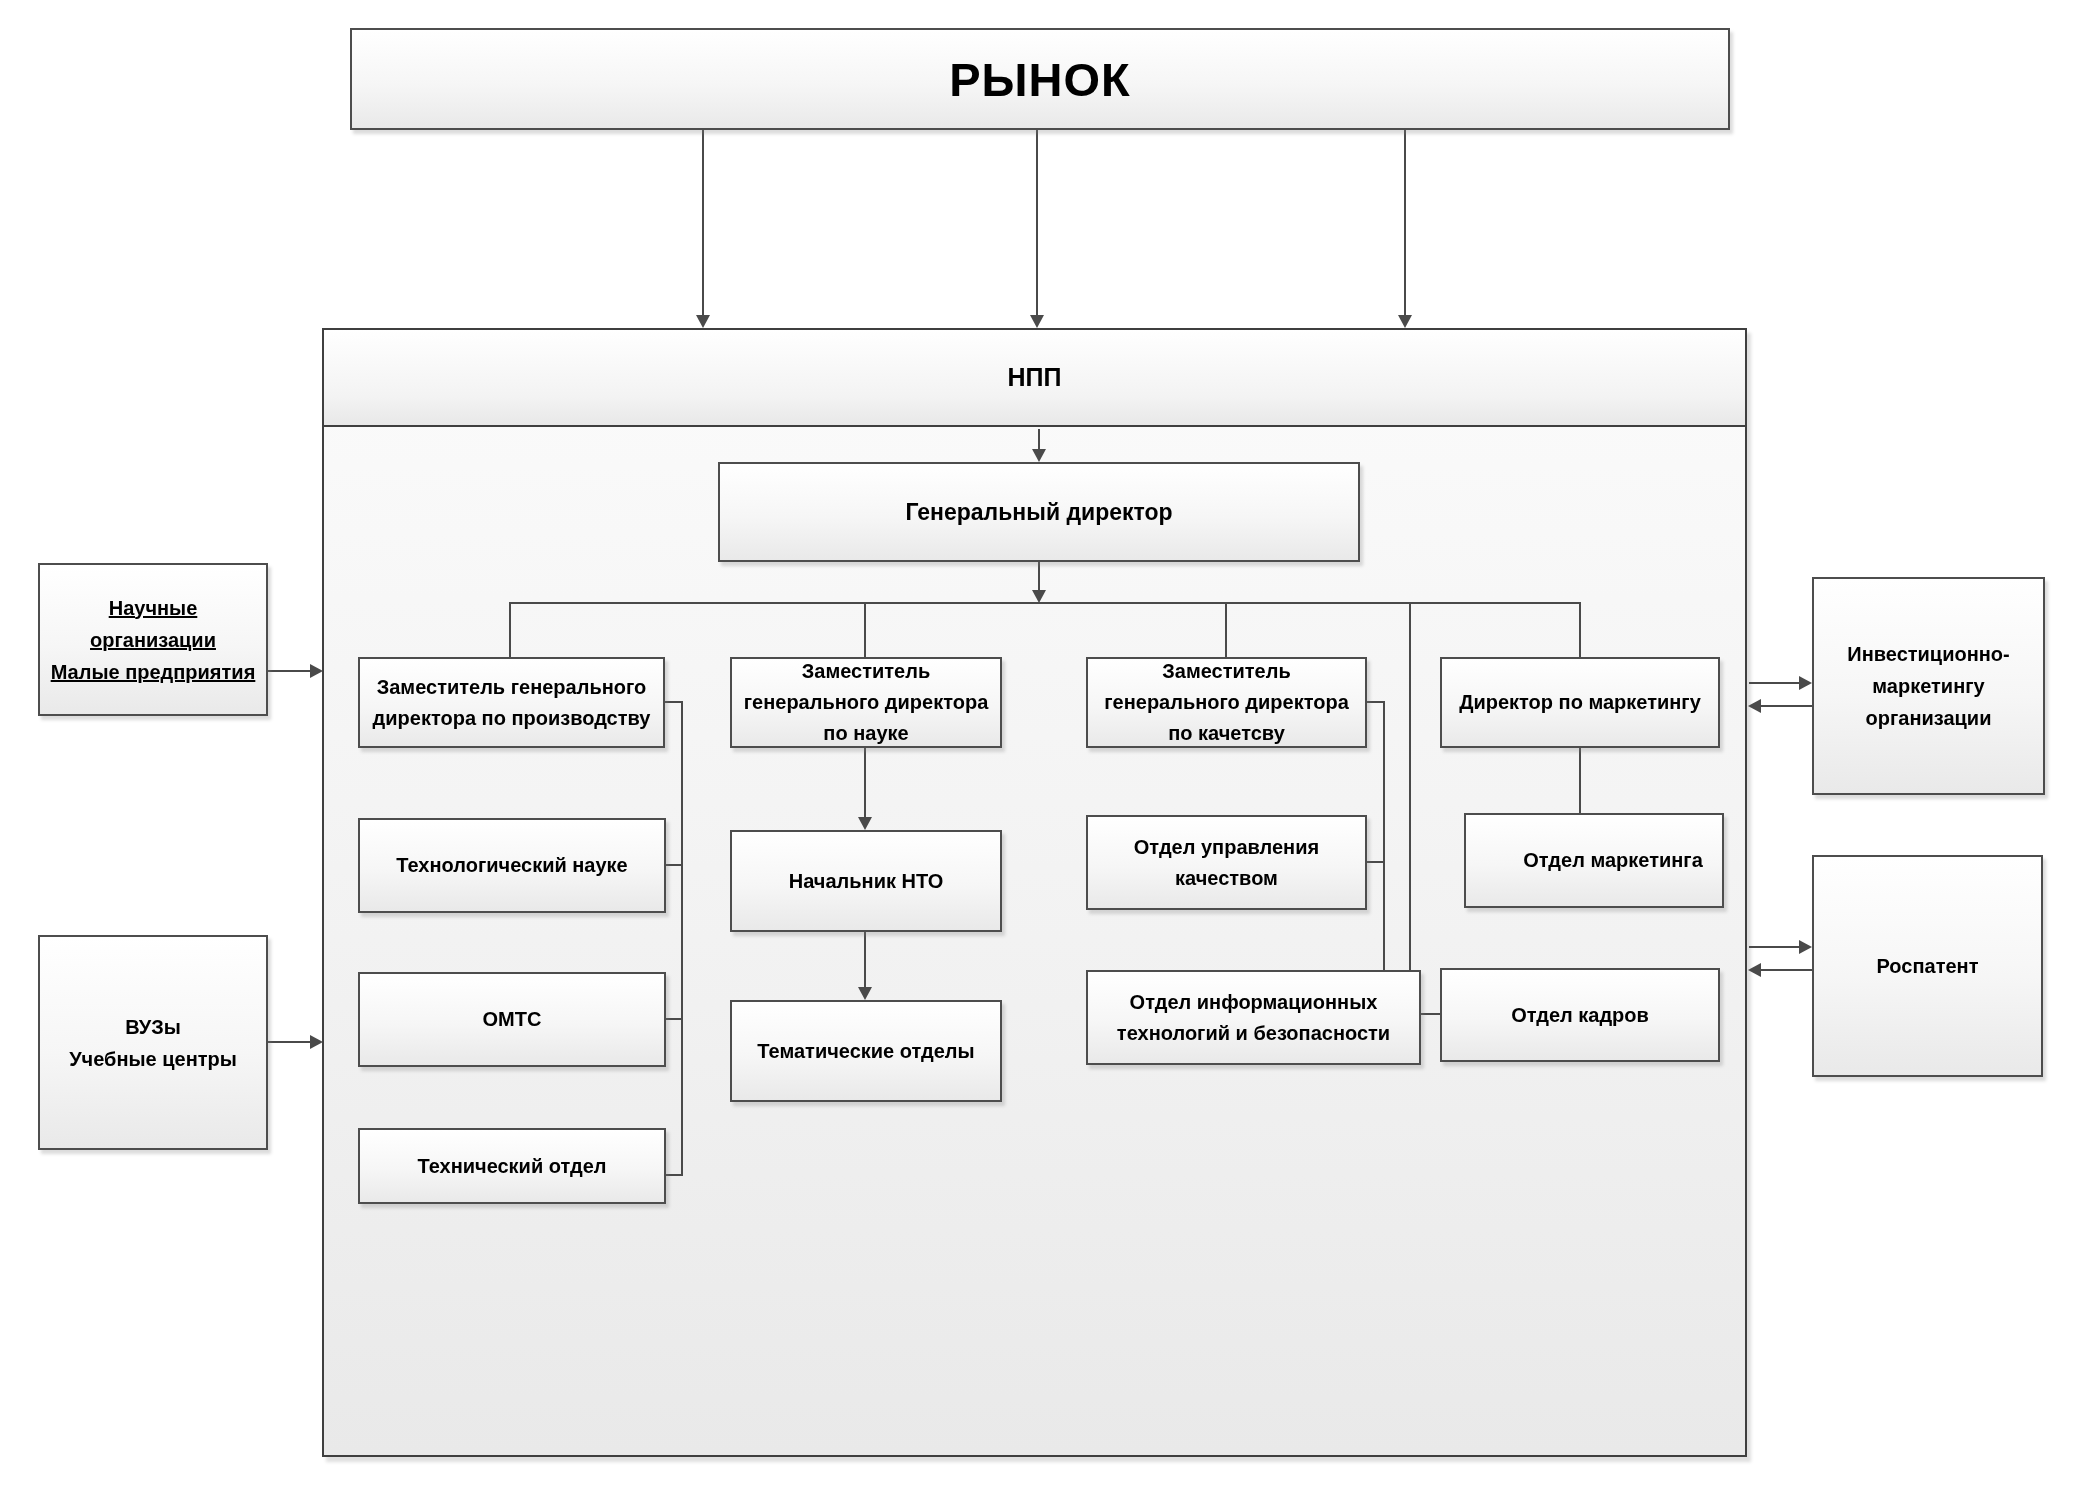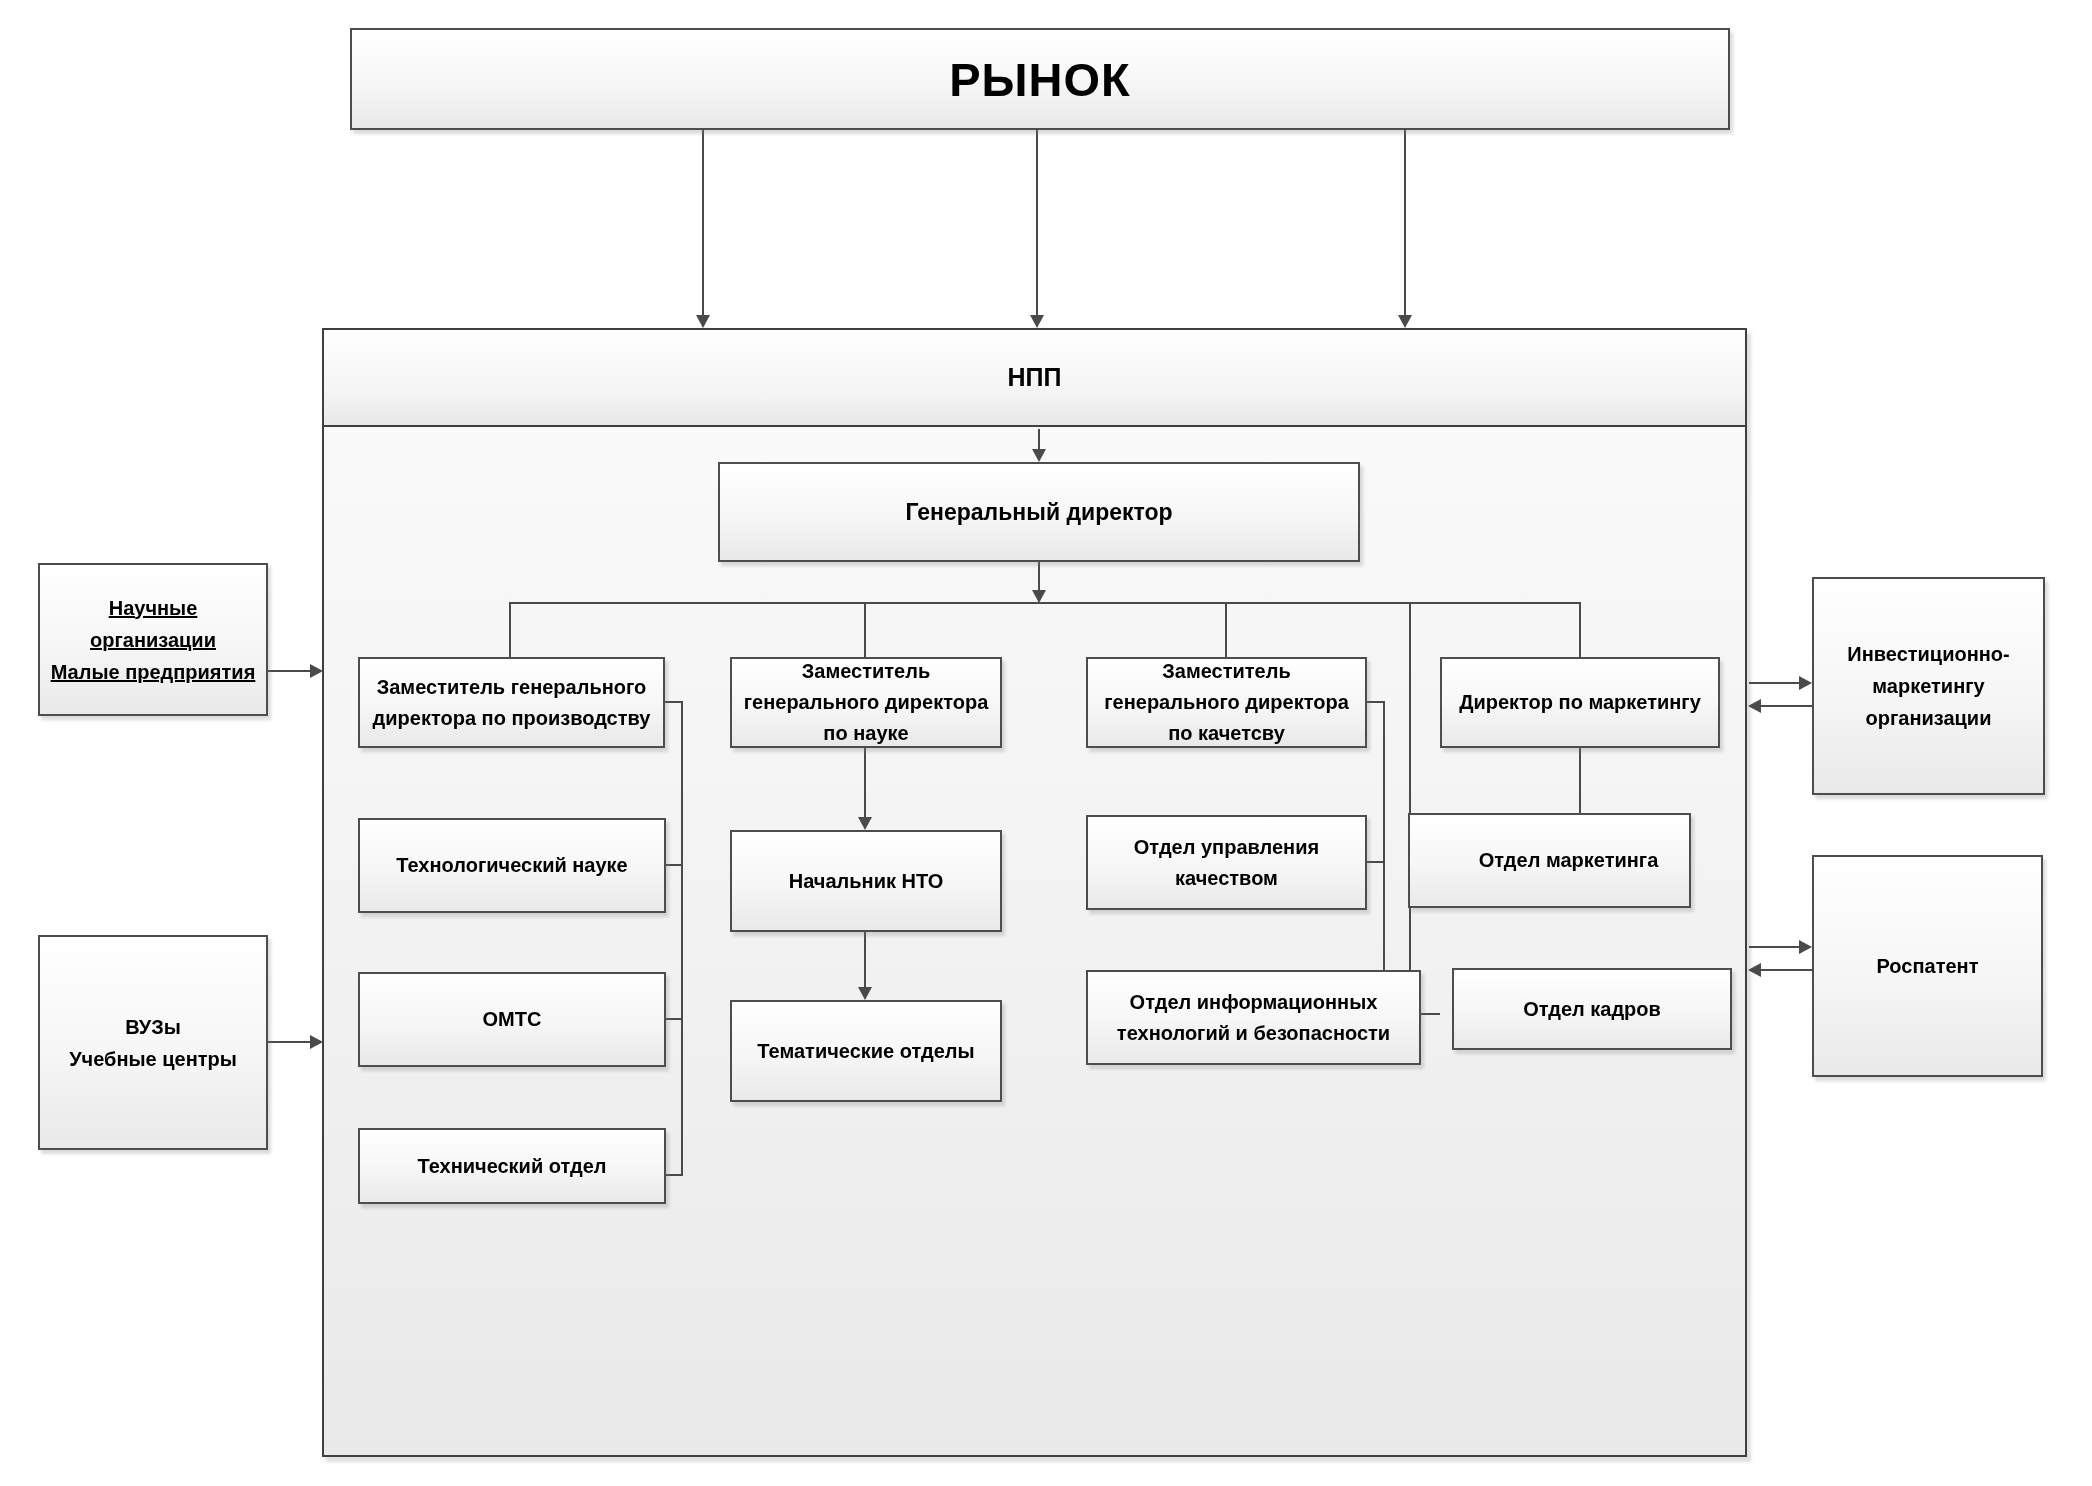--- a/index.html
+++ b/index.html
@@ -136,24 +136,24 @@
     <span>Тематические отделы</span>
   </div>
 
   <div class="box f-node" style="left:1086px;top:815px;width:281px;height:95px;">
     <span>Отдел управления качеством</span>
   </div>
   <div class="box f-node" style="left:1086px;top:970px;width:335px;height:95px;">
     <span>Отдел информационных технологий и безопасности</span>
   </div>
 
-  <div class="box f-node" style="left:1408px;top:813px;width:283px;height:95px;padding-left:48px;">
+  <div class="box f-node" style="left:1464px;top:813px;width:260px;height:95px;padding-left:48px;">
     <span>Отдел маркетинга</span>
   </div>
-  <div class="box f-node" style="left:1440px;top:968px;width:280px;height:82px;margin-left:12px;">
+  <div class="box f-node" style="left:1440px;top:968px;width:280px;height:94px;">
     <span>Отдел кадров</span>
   </div>
 
   <div class="box f-ext two-line" style="left:38px;top:563px;width:230px;height:153px;text-decoration:underline;">
     <div>
       <span>Научные организации</span>
       <span>Малые предприятия</span>
     </div>
   </div>
   <div class="ln" style="left: 268px; top: 670px; width: 44px; height: 2px; background: rgb(74, 74, 74);"></div>

